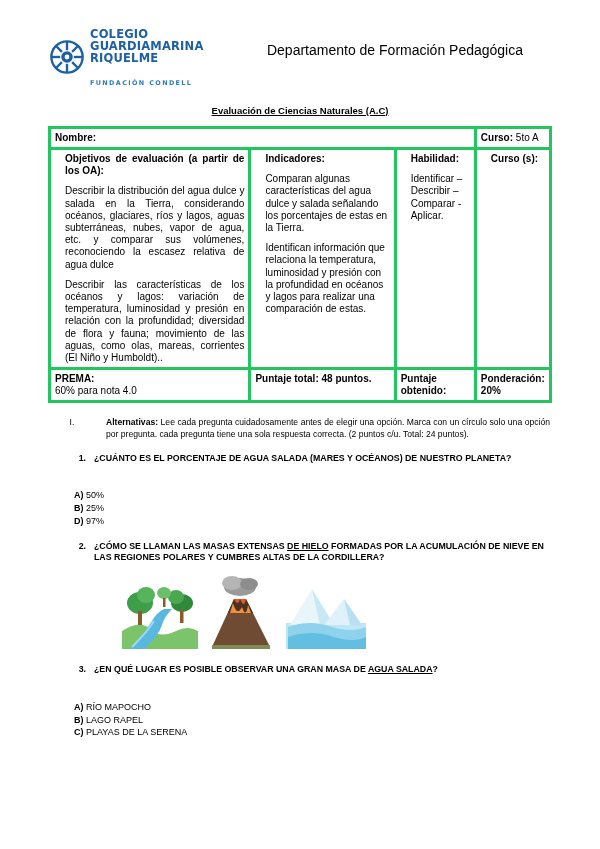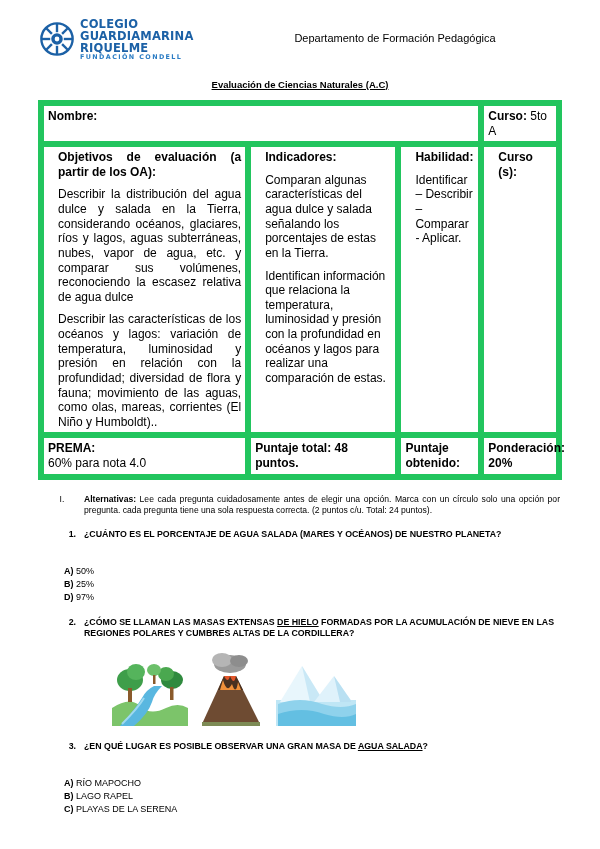--- a/index.html
+++ b/index.html
@@ -12,21 +12,21 @@
     background: #ffffff;
     font-family: "Liberation Sans", sans-serif;
     color: #000000;
     font-size: 9px;
     overflow: hidden;
   }
   .page {
     position: relative;
     width: 600px;
     height: 849px;
-    padding: 0;
+    padding: 10px;
     box-sizing: border-box;
   }
 
   
   .header {
     display: flex;
     align-items: flex-start;
     padding: 18px 40px 0 40px;
     box-sizing: border-box;
   }
@@ -50,26 +50,26 @@
     font-size: 11.5px;
     color: #1c61a6;
     letter-spacing: 0.2px;
   }
   .logo-line3 {
     font-family: "DejaVu Sans", sans-serif;
     font-weight: bold;
     font-size: 6.4px;
     color: #2b7cc4;
     letter-spacing: 1.4px;
-    margin-top: 0;
+    margin-top: 16px;
   }
   .dept {
     flex: 1;
     text-align: center;
-    font-size: 11px;
+    font-size: 14px;
     padding-top: 14px;
     padding-right: 20px;
   }
 
   
   .doc-title {
     text-align: center;
     font-weight: bold;
     font-size: 9.5px;
     text-decoration: underline;
@@ -79,24 +79,24 @@
   
   .tbl-wrap {
     margin: 10px 38px 0 38px;
   }
   table.main {
     border-collapse: collapse;
     width: 100%;
     table-layout: fixed;
   }
   table.main td {
-    border: 6px solid #22c55e;
+    border: 3px solid #22c55e;
     vertical-align: top;
     padding: 3px 4px;
-    font-size: 12px;
+    font-size: 10px;
     line-height: 1.22;
   }
   td.tall { height: 180px; }
   .b { font-weight: bold; }
   .just { text-align: justify; }
   .p { margin: 0 0 8px 10px; }
   .p:last-child { margin-bottom: 0; }
 
   
   .body {
@@ -109,20 +109,21 @@
     line-height: 1.3;
   }
   .instr .num {
     width: 44px;
     flex: 0 0 44px;
     text-align: center;
   }
   .instr .txt {
     flex: 1;
     text-align: justify;
+    margin-left: 12px;
   }
   .instr .txt b { font-weight: bold; }
 
   .q {
     display: flex;
     margin-top: 13px;
     font-size: 8.8px;
     line-height: 1.3;
   }
   .q .qnum {

